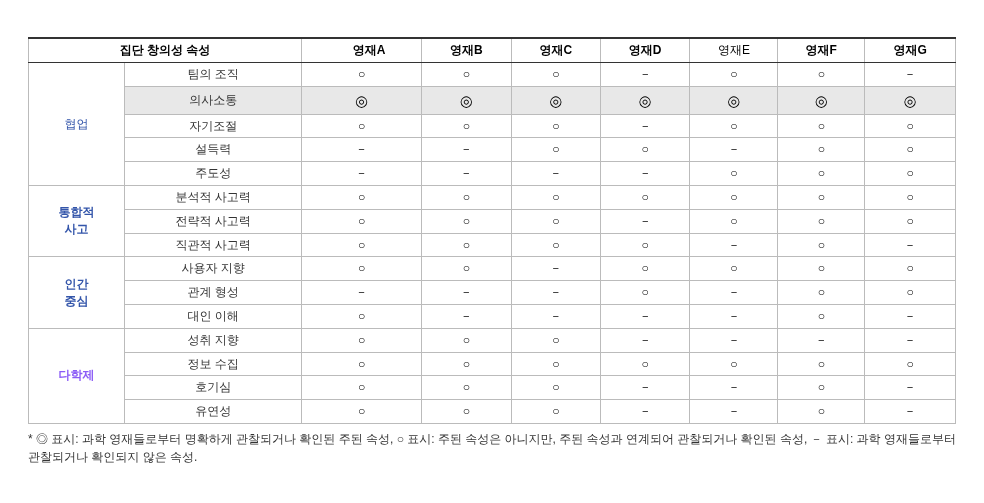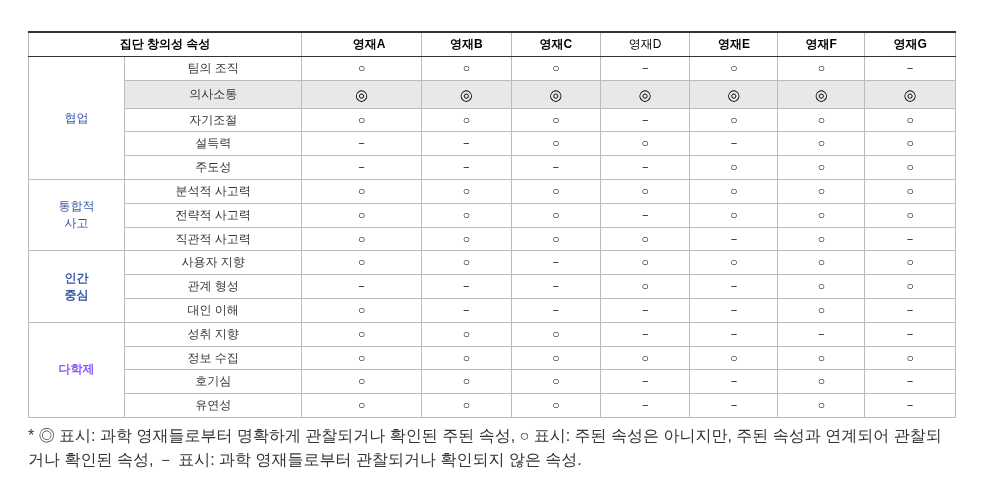--- a/index.html
+++ b/index.html
@@ -44,41 +44,41 @@
       vertical-align: middle;
       color: #3355aa;
       border-right: 1px solid #bbb;
     }
     .shaded {
       background-color: #e8e8e8;
       padding-left: 18px;
     }
     .footnote {
       margin-top: 6px;
-      font-size: 16px;
+      font-size: 12px;
       color: #333;
       line-height: 1.5;
     }
     .header-row th {
       background: #fff;
     }
   </style>
 </head>
 <body>
 
 <div class="container">
   <table>
     <thead>
       <tr class="header-row">
         <th colspan="2" style="font-weight:bold; border-right:1px solid #bbb;">집단 창의성 속성</th>
         <th style="font-weight:bold;padding-left:20px;">영재A</th>
         <th style="font-weight:bold;margin-left:28px;">영재B</th>
         <th style="font-weight:bold;">영재C</th>
-        <th style="font-weight:normal;margin-top:32px;">영재D</th>
-        <th style="font-weight:bold;">영재E</th>
+        <th style="font-weight:bold;margin-top:32px;">영재D</th>
+        <th style="font-weight:normal;">영재E</th>
         <th style="font-weight:bold;">영재F</th>
         <th style="font-weight:bold;">영재G</th>
       </tr>
     </thead>
     <tbody id="table-body">
     <tr>
           <td rowspan="5" class="category-cell" style="white-space: pre-line; color: rgb(51, 85, 170); font-weight: normal;">협업</td>
           <td class="col-attr">팀의 조직</td>
           <td>○</td>
           <td>○</td>
@@ -122,21 +122,21 @@
           <td class="col-attr">주도성</td>
           <td>－</td>
           <td>－</td>
           <td>－</td>
           <td>－</td>
           <td>○</td>
           <td>○</td>
           <td>○</td>
         </tr>
         <tr>
-          <td rowspan="3" class="category-cell" style="white-space: pre-line; color: rgb(51, 85, 170); font-weight: normal;">통합적
+          <td rowspan="3" class="category-cell" style="white-space: pre-line; color: rgb(51, 85, 170); font-weight: bold;">통합적
 사고</td>
           <td class="col-attr">분석적 사고력</td>
           <td>○</td>
           <td>○</td>
           <td>○</td>
           <td>○</td>
           <td>○</td>
           <td>○</td>
           <td>○</td>
         </tr>

